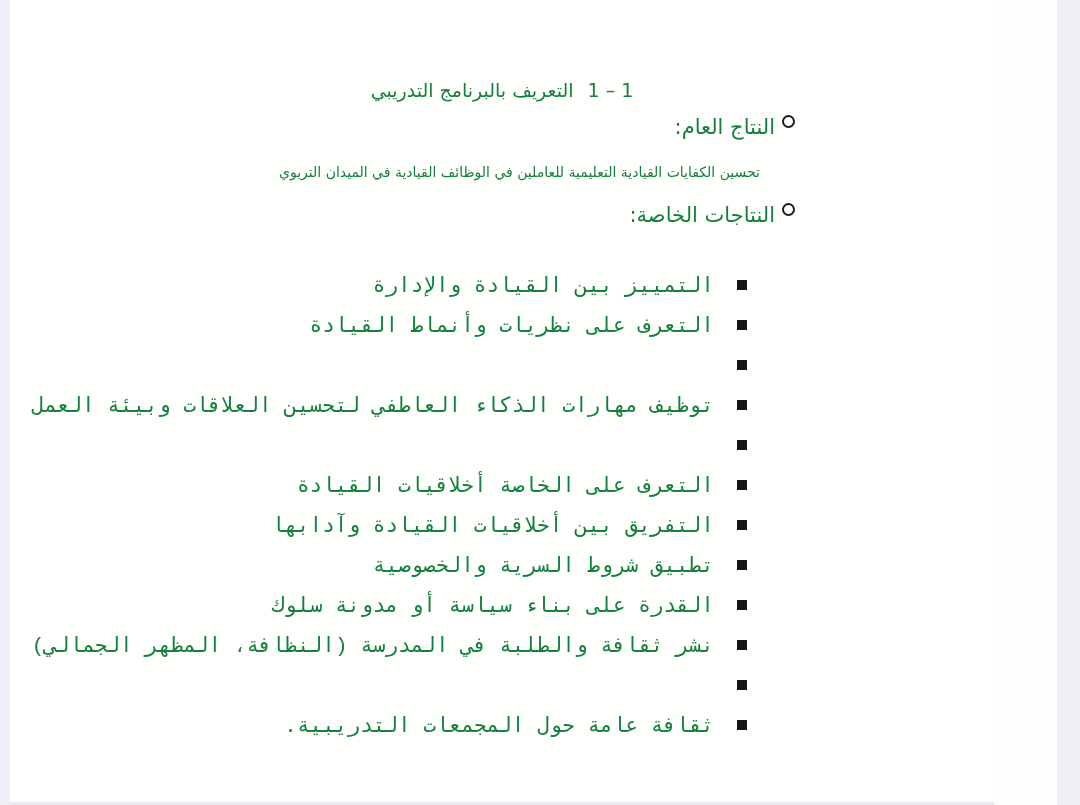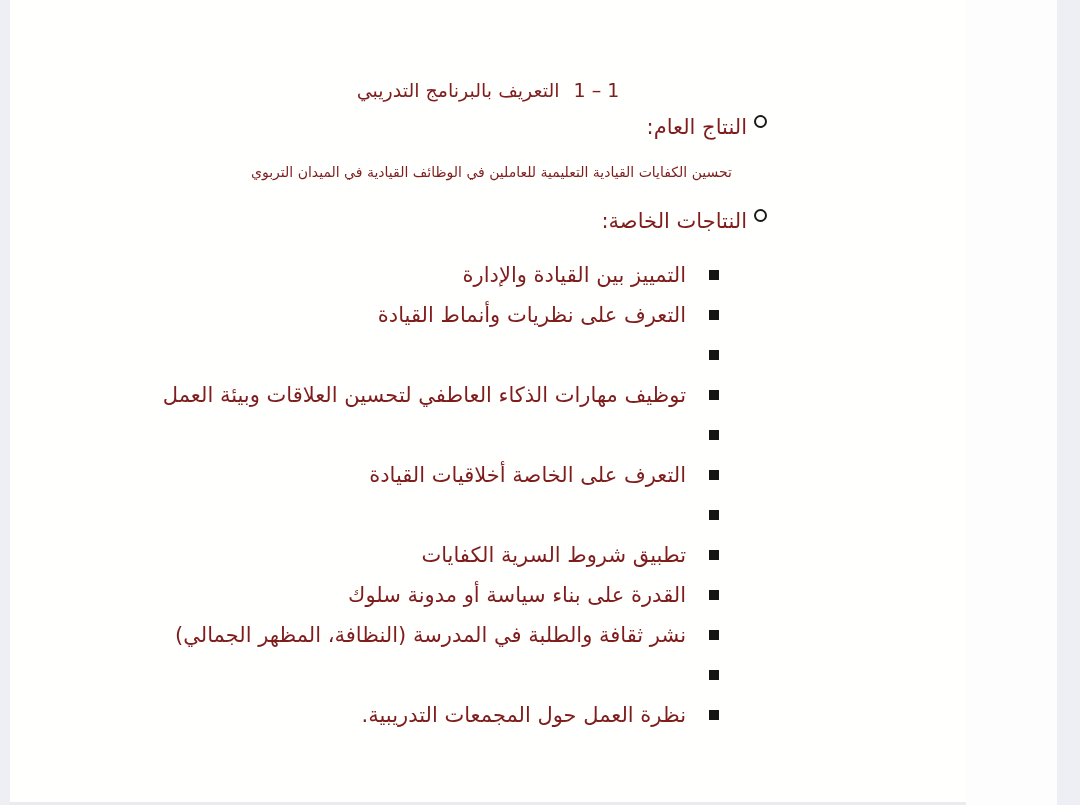--- a/index.html
+++ b/index.html
@@ -31,22 +31,23 @@
     height: 3px;
     background: #e9ebf0;
   }
   .page {
     position: absolute;
     left: 10px;
     top: 0;
     width: 956px;
     height: 805px;
     background: #fffffe;
-    color: #7f1d1d;
+    color: #15803d;
     direction: rtl;
+    padding-left: 28px;
   }
   .doc-title {
     position: absolute;
     top: 77px;
     left: 0;
     width: 100%;
     text-align: center;
     font-size: 19px;
     line-height: 26px;
     white-space: nowrap;
@@ -58,42 +59,43 @@
     position: absolute;
     display: flex;
     direction: rtl;
     gap: 7px;
     height: 28px;
     right: 199px;
     font-size: 21px;
     white-space: nowrap;
   }
   .o-row.general  { top: 115px; }
-  .o-row.specific { top: 209px; }
+  .o-row.specific { top: 203px; }
   .circle-bullet {
     flex: 0 0 auto;
     width: 13px;
     height: 13px;
     box-sizing: border-box;
     border: 2px solid #1b1b1b;
     border-radius: 50%;
     background: transparent;
   }
   .general-body {
     position: absolute;
     top: 158px;
     right: 234px;
     font-size: 14px;
     line-height: 28px;
     white-space: nowrap;
   }
   .outcome-list {
     position: absolute;
-    top: 255px;
+    top: 265px;
     right: 247px;
+    font-family: Liberation Mono, monospace;
   }
   .item-row {
     display: flex;
     direction: rtl;
     align-items: center;
     gap: 23px;
     height: 40px;
     font-size: 21px;
     white-space: nowrap;
   }
@@ -147,37 +149,38 @@
       </div>
       <div class="item-row">
         <span class="square-bullet"></span>
       </div>
       <div class="item-row">
         <span class="square-bullet"></span>
         <span>التعرف على الخاصة أخلاقيات القيادة</span>
       </div>
       <div class="item-row">
         <span class="square-bullet"></span>
+        <span>التفريق بين أخلاقيات القيادة وآدابها</span>
       </div>
       <div class="item-row">
         <span class="square-bullet"></span>
-        <span>تطبيق شروط السرية الكفايات</span>
+        <span>تطبيق شروط السرية والخصوصية</span>
       </div>
       <div class="item-row">
         <span class="square-bullet"></span>
         <span>القدرة على بناء سياسة أو مدونة سلوك</span>
       </div>
       <div class="item-row">
         <span class="square-bullet"></span>
         <span>نشر ثقافة والطلبة في المدرسة (النظافة، المظهر الجمالي)</span>
       </div>
       <div class="item-row">
         <span class="square-bullet"></span>
       </div>
       <div class="item-row">
         <span class="square-bullet"></span>
-        <span>نظرة العمل حول المجمعات التدريبية.</span>
+        <span>ثقافة عامة حول المجمعات التدريبية.</span>
       </div>
     </div>
 
     <div class="edge-bottom"></div>
   </div>
 </div>
 
 </body></html>

